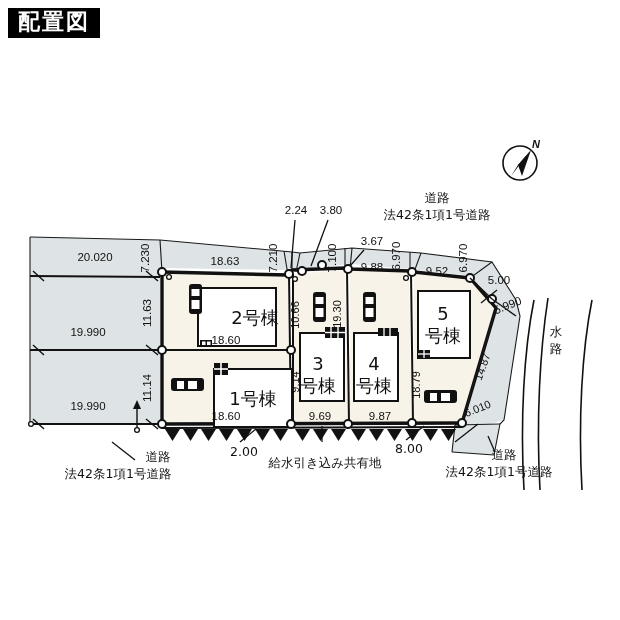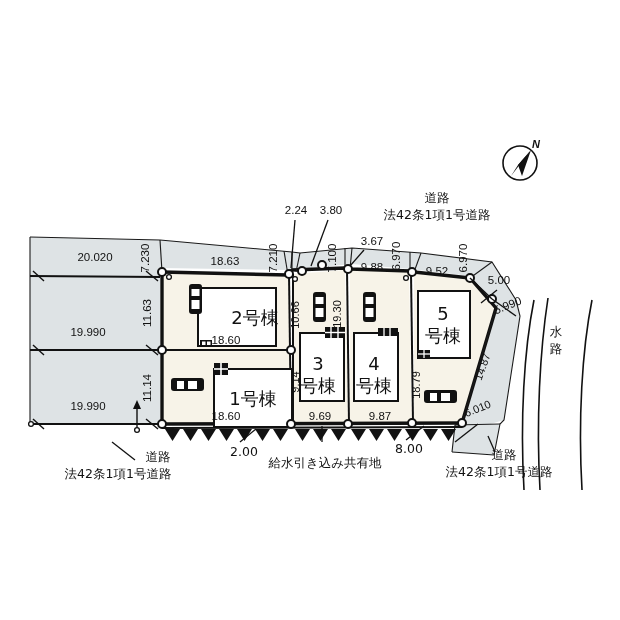--- a/index.html
+++ b/index.html
@@ -41,20 +41,21 @@
           font-family:"DejaVu Sans","Liberation Sans",sans-serif;}
   .anno{font-size:12.5px;text-anchor:middle;
         font-family:"DejaVu Sans","Liberation Sans",sans-serif;}
   .compassN{font-size:11px;font-style:italic;text-anchor:middle;font-weight:bold;}
 </style>
 </head>
 <body>
 
 <div id="root">
 
+  <div id="title-badge">配置図</div>
 
   <svg id="plan" viewBox="0 0 620 620">
 
     <g>
 
       <polygon class="road-fill" points="30,237 160,240 160,425 30,425"></polygon>
 
       <polygon class="road-fill" points="160,240 292,252 300,253 352,248 421,253 492,262 499,272 477,283 470,276 410,269 352,264 300,269 292,270 160,268"></polygon>
 
       <polygon class="road-fill" points="470,276 499,272 516,300 497,309"></polygon>

